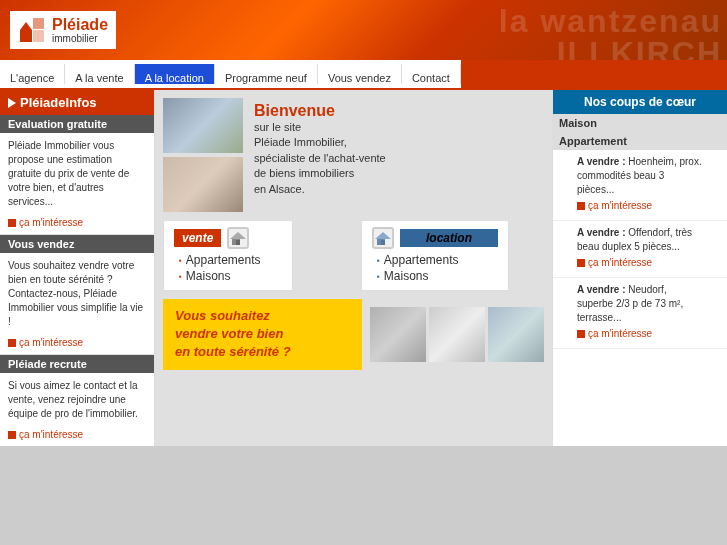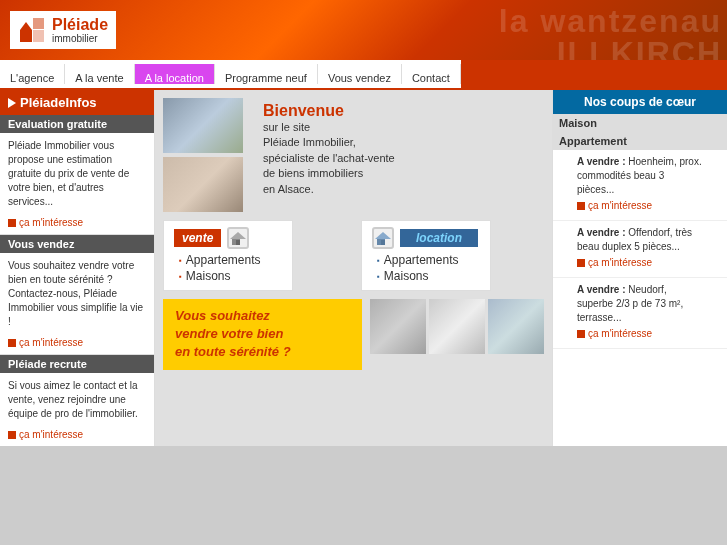--- a/index.html
+++ b/index.html
@@ -67,21 +67,21 @@
       display: inline-block;
       padding: 5px 10px;
       font-size: 11px;
       color: #333;
       text-decoration: none;
       border-right: 1px solid #ddd;
       background: white;
       height: 20px;
       line-height: 18px;
     }
-    .nav a.active { background: #d946ef; color: white; }
+    .nav a.active { background: #1d4ed8; color: white; }
 
     
     .main-container {
       display: flex;
       background: #e8e8e8;
     }
 
     
     .sidebar {
       width: 155px;
@@ -142,21 +142,21 @@
     
     .content {
       flex: 1;
       padding: 8px;
       background: #e0e0e0;
     }
 
     
     .welcome-row {
       display: flex;
-      gap: 16px;
+      gap: 7px;
       margin-bottom: 8px;
     }
     .photos-col {
       display: flex;
       flex-direction: column;
       gap: 4px;
     }
     .photo-placeholder {
       background: linear-gradient(135deg, #aaa, #ccc, #999);
       width: 80px;
@@ -213,24 +213,24 @@
     .vente-label {
       background: #cc3300;
       color: white;
       font-size: 12px;
       font-weight: bold;
       padding: 2px 8px;
       font-style: italic;
     }
     .location-label {
       background: #336699;
-      color: #7dd3fc;
+      color: #000000;
       font-size: 12px;
       font-weight: bold;
-      padding: 2px 16px;
+      padding: 2px 26px;
       font-style: italic;
     }
     .box-icon {
       width: 22px;
       height: 22px;
       border: 2px solid #ccc;
       border-radius: 3px;
       display: flex;
       align-items: center;
       justify-content: center;
@@ -268,20 +268,21 @@
       line-height: 1.4;
       flex: 1;
       display: flex;
       align-items: center;
     }
 
     
     .bottom-row {
       display: flex;
       gap: 8px;
+      align-items: center;
     }
 
     
     .right-panel {
       width: 175px;
       min-width: 175px;
       background: white;
       border-left: 1px solid #ddd;
     }
     .right-panel-header {

